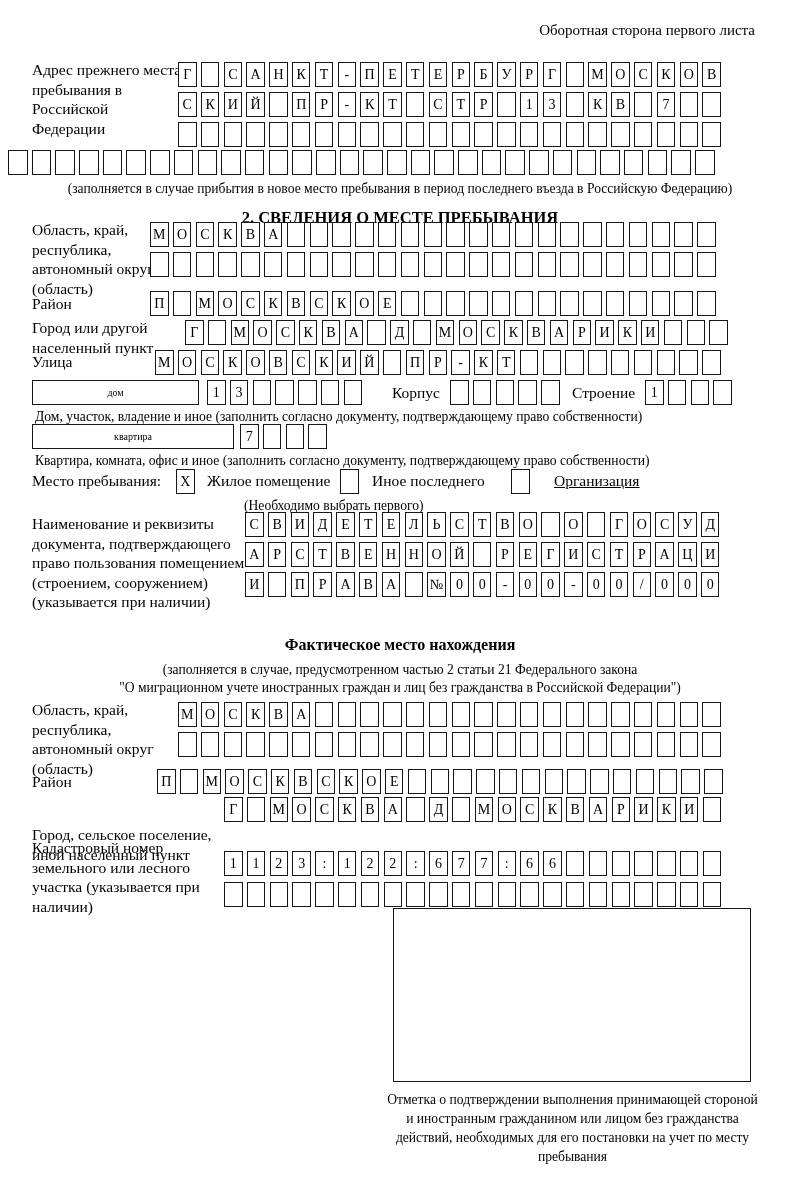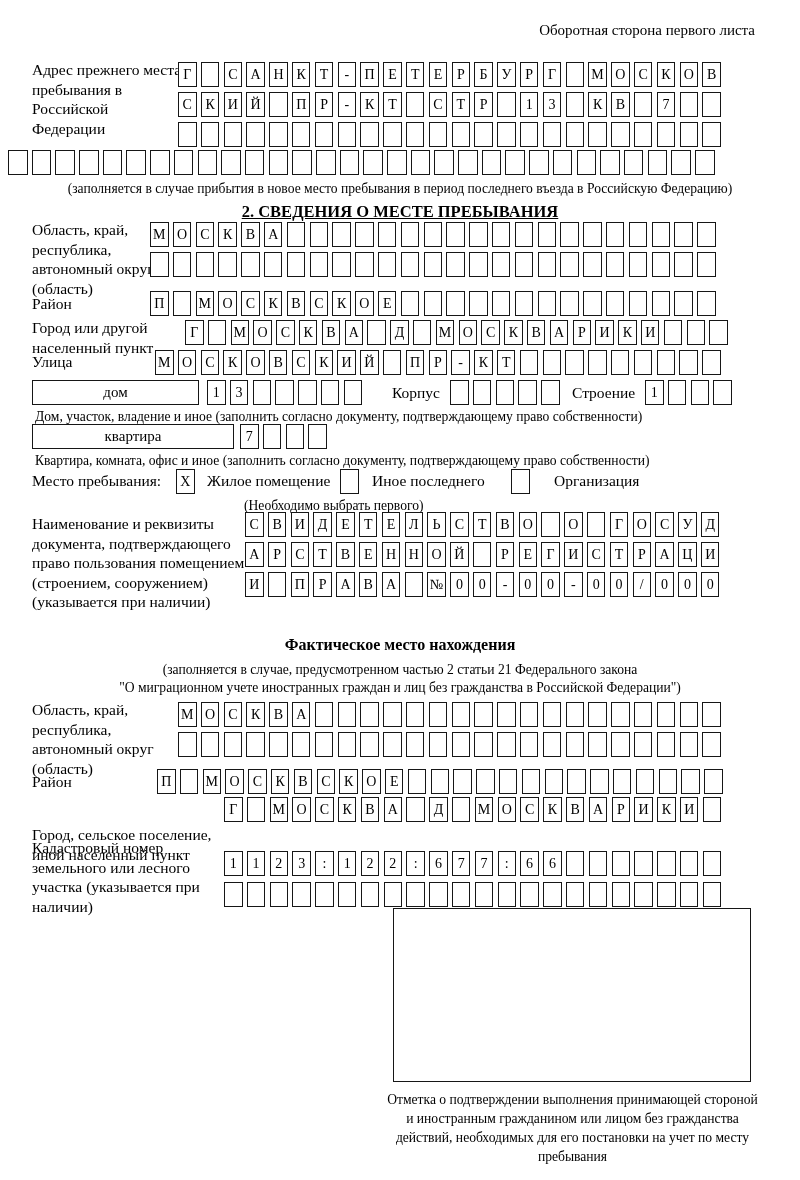--- a/index.html
+++ b/index.html
@@ -9,21 +9,21 @@
   }
   .grid { position:absolute; white-space:nowrap; }
   .cell {
     display:inline-block; width:16.5px; height:23px; border:1.6px solid #161616;
     margin-right:4.3px; font-size:14px; line-height:23px; text-align:center;
     vertical-align:top; background:#fff;
   }
   .grid.wide .cell { width:17.6px; margin-right:4.1px; }
   .typebox {
     position:absolute; border:1.6px solid #161616; height:23px; line-height:23px;
-    text-align:center; font-size:15px; background:#fff;
+    text-align:center; font-size:10px; background:#fff;
   }
   .fieldlabel { position:absolute; font-size:15.5px; line-height:1.26; }
   .caption { position:absolute; font-size:13.6px; }
   .center { left:0; width:800px; text-align:center; }
   .title { position:absolute; font-size:16.5px; font-weight:bold; }
   .header-note { position:absolute; font-size:15px; }
   .stampbox { position:absolute; border:1.6px solid #161616; background:#fff; }
 </style>
 </head>
 <body>
@@ -32,21 +32,21 @@
 
   <div class="header-note" style="top:22px; right:45px;">Оборотная сторона первого листа</div>
 
   <div class="fieldlabel" style="left:32px; top:60px; width:150px;">Адрес прежнего места пребывания в Российской Федерации</div>
   <div class="grid" style="left:178px; top:62px;"><span class="cell">Г</span><span class="cell"></span><span class="cell">С</span><span class="cell">А</span><span class="cell">Н</span><span class="cell">К</span><span class="cell">Т</span><span class="cell">-</span><span class="cell">П</span><span class="cell">Е</span><span class="cell">Т</span><span class="cell">Е</span><span class="cell">Р</span><span class="cell">Б</span><span class="cell">У</span><span class="cell">Р</span><span class="cell">Г</span><span class="cell"></span><span class="cell">М</span><span class="cell">О</span><span class="cell">С</span><span class="cell">К</span><span class="cell">О</span><span class="cell">В</span></div>
   <div class="grid" style="left:178px; top:92px;"><span class="cell">С</span><span class="cell">К</span><span class="cell">И</span><span class="cell">Й</span><span class="cell"></span><span class="cell">П</span><span class="cell">Р</span><span class="cell">-</span><span class="cell">К</span><span class="cell">Т</span><span class="cell"></span><span class="cell">С</span><span class="cell">Т</span><span class="cell">Р</span><span class="cell"></span><span class="cell">1</span><span class="cell">3</span><span class="cell"></span><span class="cell">К</span><span class="cell">В</span><span class="cell"></span><span class="cell">7</span><span class="cell"></span><span class="cell"></span></div>
   <div class="grid" style="left:178px; top:122px;"><span class="cell"></span><span class="cell"></span><span class="cell"></span><span class="cell"></span><span class="cell"></span><span class="cell"></span><span class="cell"></span><span class="cell"></span><span class="cell"></span><span class="cell"></span><span class="cell"></span><span class="cell"></span><span class="cell"></span><span class="cell"></span><span class="cell"></span><span class="cell"></span><span class="cell"></span><span class="cell"></span><span class="cell"></span><span class="cell"></span><span class="cell"></span><span class="cell"></span><span class="cell"></span><span class="cell"></span></div>
   <div class="grid wide" style="left:8px; top:150px;"><span class="cell"></span><span class="cell"></span><span class="cell"></span><span class="cell"></span><span class="cell"></span><span class="cell"></span><span class="cell"></span><span class="cell"></span><span class="cell"></span><span class="cell"></span><span class="cell"></span><span class="cell"></span><span class="cell"></span><span class="cell"></span><span class="cell"></span><span class="cell"></span><span class="cell"></span><span class="cell"></span><span class="cell"></span><span class="cell"></span><span class="cell"></span><span class="cell"></span><span class="cell"></span><span class="cell"></span><span class="cell"></span><span class="cell"></span><span class="cell"></span><span class="cell"></span><span class="cell"></span><span class="cell"></span></div>
   <div class="caption center" style="top:181px;">(заполняется в случае прибытия в новое место пребывания в период последнего въезда в Российскую Федерацию)</div>
 
-  <div class="title center" style="top:202px;text-decoration:underline;">2. СВЕДЕНИЯ О МЕСТЕ ПРЕБЫВАНИЯ</div>
+  <div class="title center" style="top:208px;">2. СВЕДЕНИЯ О МЕСТЕ ПРЕБЫВАНИЯ</div>
 
   <div class="fieldlabel" style="left:32px; top:220px; width:125px;">Область, край, республика, автономный округ (область)</div>
   <div class="grid" style="left:150px; top:222px;"><span class="cell">М</span><span class="cell">О</span><span class="cell">С</span><span class="cell">К</span><span class="cell">В</span><span class="cell">А</span><span class="cell"></span><span class="cell"></span><span class="cell"></span><span class="cell"></span><span class="cell"></span><span class="cell"></span><span class="cell"></span><span class="cell"></span><span class="cell"></span><span class="cell"></span><span class="cell"></span><span class="cell"></span><span class="cell"></span><span class="cell"></span><span class="cell"></span><span class="cell"></span><span class="cell"></span><span class="cell"></span><span class="cell"></span></div>
   <div class="grid" style="left:150px; top:252px;"><span class="cell"></span><span class="cell"></span><span class="cell"></span><span class="cell"></span><span class="cell"></span><span class="cell"></span><span class="cell"></span><span class="cell"></span><span class="cell"></span><span class="cell"></span><span class="cell"></span><span class="cell"></span><span class="cell"></span><span class="cell"></span><span class="cell"></span><span class="cell"></span><span class="cell"></span><span class="cell"></span><span class="cell"></span><span class="cell"></span><span class="cell"></span><span class="cell"></span><span class="cell"></span><span class="cell"></span><span class="cell"></span></div>
 
   <div class="fieldlabel" style="left:32px; top:294px;">Район</div>
   <div class="grid" style="left:150px; top:291px;"><span class="cell">П</span><span class="cell"></span><span class="cell">М</span><span class="cell">О</span><span class="cell">С</span><span class="cell">К</span><span class="cell">В</span><span class="cell">С</span><span class="cell">К</span><span class="cell">О</span><span class="cell">Е</span><span class="cell"></span><span class="cell"></span><span class="cell"></span><span class="cell"></span><span class="cell"></span><span class="cell"></span><span class="cell"></span><span class="cell"></span><span class="cell"></span><span class="cell"></span><span class="cell"></span><span class="cell"></span><span class="cell"></span><span class="cell"></span></div>
 
   <div class="fieldlabel" style="left:32px; top:318px; width:150px;">Город или другой населенный пункт</div>
   <div class="grid" style="left:185px; top:320px;"><span class="cell">Г</span><span class="cell"></span><span class="cell">М</span><span class="cell">О</span><span class="cell">С</span><span class="cell">К</span><span class="cell">В</span><span class="cell">А</span><span class="cell"></span><span class="cell">Д</span><span class="cell"></span><span class="cell">М</span><span class="cell">О</span><span class="cell">С</span><span class="cell">К</span><span class="cell">В</span><span class="cell">А</span><span class="cell">Р</span><span class="cell">И</span><span class="cell">К</span><span class="cell">И</span><span class="cell"></span><span class="cell"></span><span class="cell"></span></div>
@@ -65,21 +65,21 @@
   <div class="typebox" style="left:32px; top:424px; width:200px;">квартира</div>
   <div class="grid" style="left:240px; top:424px;"><span class="cell">7</span><span class="cell"></span><span class="cell"></span><span class="cell"></span></div>
   <div class="caption" style="left:35px; top:453px;">Квартира, комната, офис и иное (заполнить согласно документу, подтверждающему право собственности)</div>
 
   <div class="fieldlabel" style="left:32px; top:471px;">Место пребывания:</div>
   <div class="grid" style="left:176px; top:469px;"><span class="cell">X</span></div>
   <div class="fieldlabel" style="left:207px; top:471px;">Жилое помещение</div>
   <div class="grid" style="left:340px; top:469px;"><span class="cell"></span></div>
   <div class="fieldlabel" style="left:372px; top:471px;">Иное последнего</div>
   <div class="grid" style="left:511px; top:469px;"><span class="cell"></span></div>
-  <div class="fieldlabel" style="left:554px; top:471px;">Организация</div>
+  <div class="fieldlabel" style="left:554px; top:471px;text-decoration:underline;">Организация</div>
   <div class="caption" style="left:244px; top:498px;">(Необходимо выбрать первого)</div>
 
   <div class="fieldlabel" style="left:32px; top:514px; width:215px;">Наименование и реквизиты документа, подтверждающего право пользования помещением (строением, сооружением) (указывается при наличии)</div>
   <div class="grid" style="left:245px; top:512px;"><span class="cell">С</span><span class="cell">В</span><span class="cell">И</span><span class="cell">Д</span><span class="cell">Е</span><span class="cell">Т</span><span class="cell">Е</span><span class="cell">Л</span><span class="cell">Ь</span><span class="cell">С</span><span class="cell">Т</span><span class="cell">В</span><span class="cell">О</span><span class="cell"></span><span class="cell">О</span><span class="cell"></span><span class="cell">Г</span><span class="cell">О</span><span class="cell">С</span><span class="cell">У</span><span class="cell">Д</span></div>
   <div class="grid" style="left:245px; top:542px;"><span class="cell">А</span><span class="cell">Р</span><span class="cell">С</span><span class="cell">Т</span><span class="cell">В</span><span class="cell">Е</span><span class="cell">Н</span><span class="cell">Н</span><span class="cell">О</span><span class="cell">Й</span><span class="cell"></span><span class="cell">Р</span><span class="cell">Е</span><span class="cell">Г</span><span class="cell">И</span><span class="cell">С</span><span class="cell">Т</span><span class="cell">Р</span><span class="cell">А</span><span class="cell">Ц</span><span class="cell">И</span></div>
   <div class="grid" style="left:245px; top:572px;"><span class="cell">И</span><span class="cell"></span><span class="cell">П</span><span class="cell">Р</span><span class="cell">А</span><span class="cell">В</span><span class="cell">А</span><span class="cell"></span><span class="cell">№</span><span class="cell">0</span><span class="cell">0</span><span class="cell">-</span><span class="cell">0</span><span class="cell">0</span><span class="cell">-</span><span class="cell">0</span><span class="cell">0</span><span class="cell">/</span><span class="cell">0</span><span class="cell">0</span><span class="cell">0</span></div>
 
   <div class="title center" style="top:636px; font-size:16px;">Фактическое место нахождения</div>
   <div class="caption center" style="top:662px;">(заполняется в случае, предусмотренном частью 2 статьи 21 Федерального закона</div>
   <div class="caption center" style="top:680px;">"О миграционном учете иностранных граждан и лиц без гражданства в Российской Федерации")</div>

